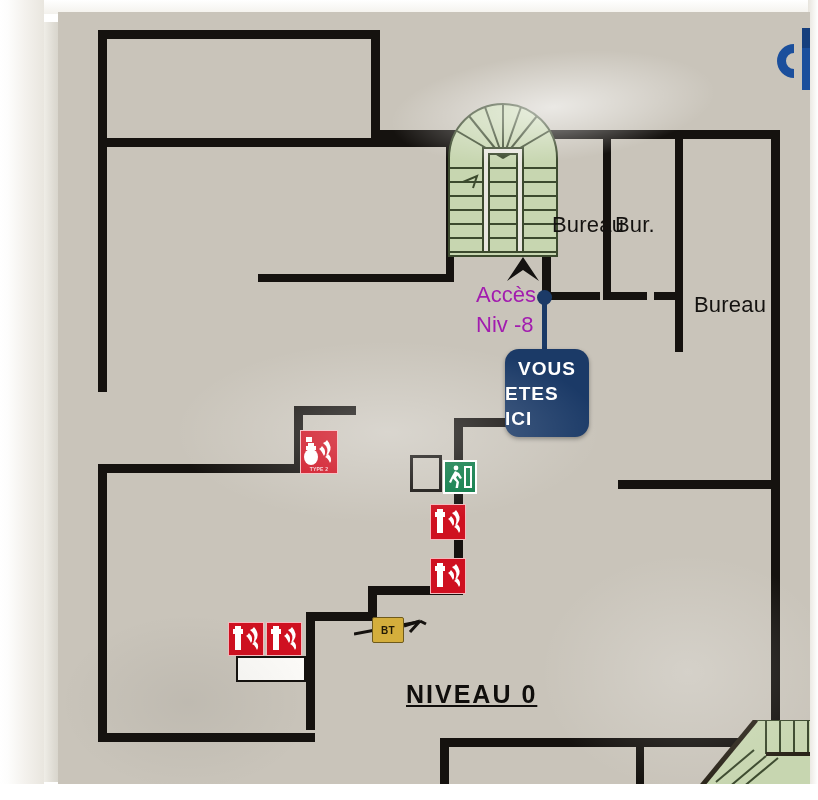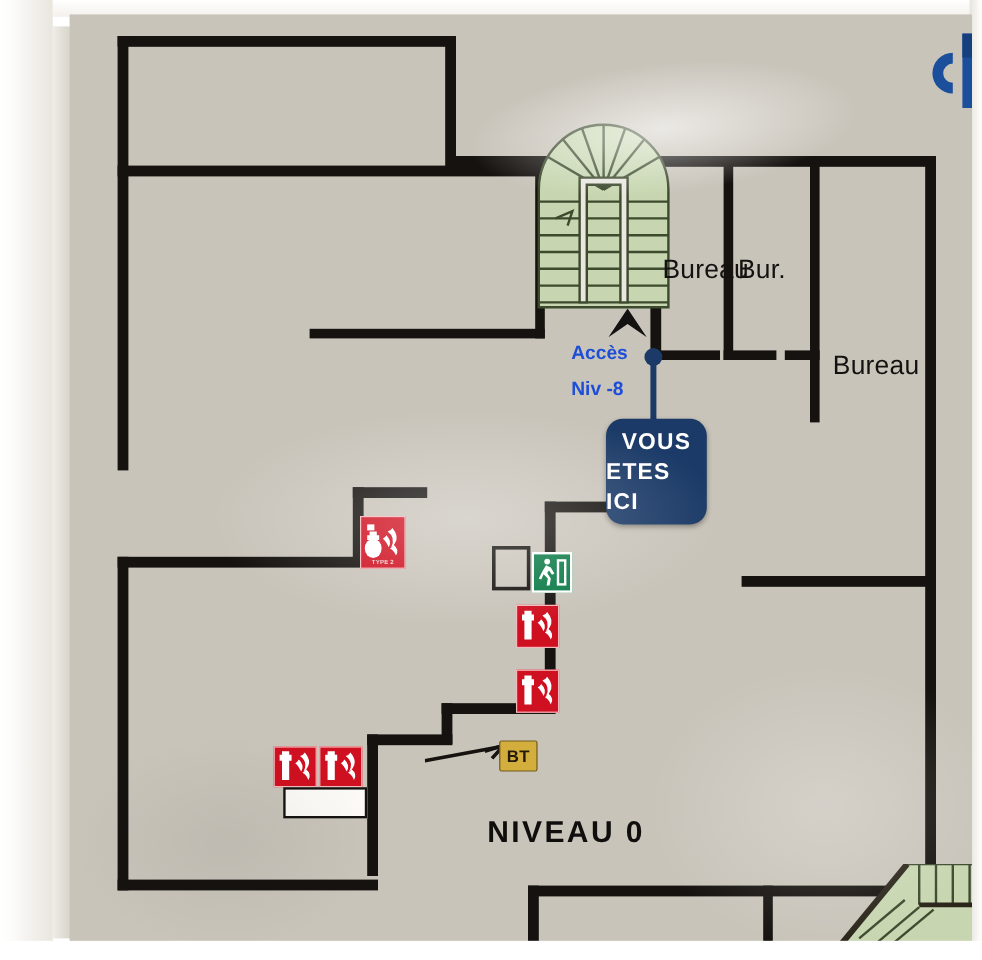--- a/index.html
+++ b/index.html
@@ -69,23 +69,22 @@
     font-family:"Liberation Sans",sans-serif;white-space:nowrap;
     letter-spacing:.2px;
   }
 
   .level-label{
     position:absolute;color:#100e0c;font-size:25px;font-weight:700;
     letter-spacing:2.0px;white-space:nowrap;
   }
 
   .acces-label{
-    position:absolute;color:#1d4ed8;font-size:16px;line-height:30px;
+    position:absolute;color:#a21caf;font-size:22px;line-height:30px;
     white-space:nowrap;
-    font-weight:bold;
   }
 
   
   .yah{
     position:absolute;
     border-radius:14px;
     background:#1b3a67;
     box-shadow:0 2px 4px rgba(0,0,0,.35);
     display:flex;flex-direction:column;align-items:center;justify-content:center;
   }
@@ -108,21 +107,21 @@
     background:#cf1020;border:1px solid #f5b9bd;
     display:flex;align-items:center;justify-content:center;
   }
   .pic-exit{
     background:#0a7a46;border:2px solid #ffffff;
     display:flex;align-items:center;justify-content:center;
   }
   .pic-bt{
     background:#d4ae3c;border:1px solid #6e5a1c;border-radius:2px;
     display:flex;align-items:center;justify-content:center;
-    color:#231b06;font-weight:700;font-size:14px;letter-spacing:.4px;margin-left:44px;
+    color:#231b06;font-weight:700;font-size:10px;letter-spacing:.4px;
   }
   .pic-cap{
     position:absolute;left:0;bottom:1px;width:100%;text-align:center;
     color:#f3d0d3;font-size:5px;font-weight:700;letter-spacing:.2px;
     line-height:6px;
   }
   .cabinet{
     position:absolute;border:2px solid #15120f;background:#fbfaf7;
   }
   .small-box{
@@ -336,21 +335,21 @@
           <path d="M24 2 q6 7 2 13 q-1 2 -3 3 q4 -8 -3 -13 q3 -1 4 -3z"></path>
           <path d="M19 8 q5 5 2 10 q-3 -6 -5 -7 q2 -1 3 -3z"></path>
           <path d="M25 16 q5 4 2 9 q-2 -5 -5 -6 q2 -1 3 -3z"></path>
         </g>
       </svg>
     </div>
     <div class="cabinet" style="left:178px;top:644px;width:66px;height:22px;"></div>
 
     <div class="small-box" style="left:352px;top:443px;width:26px;height:31px;"></div>
 
-    <div class="level-label" style="left:348px;top:668px;">NIVEAU 0</div>
+    <div class="level-label" style="left:348px;top:668px;text-decoration:underline;">NIVEAU 0</div>
 
     <div class="sheen">
       <div class="g1"></div>
         <div class="g2"></div>
         <div class="g3"></div>
         <div class="g4"></div>
     </div>
   </div>
 
   <div class="panel-edge-bottom"></div>

